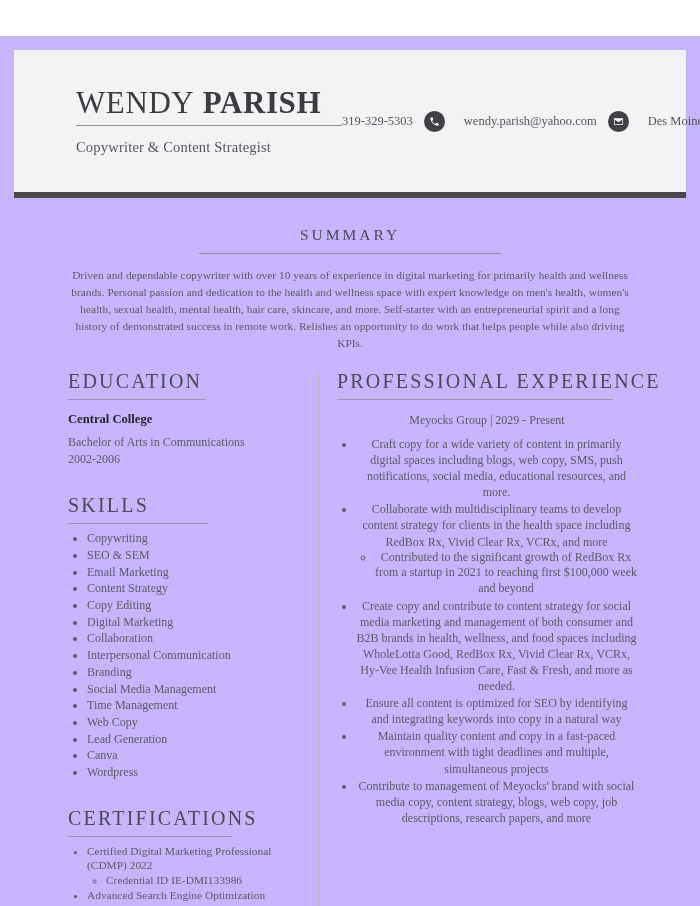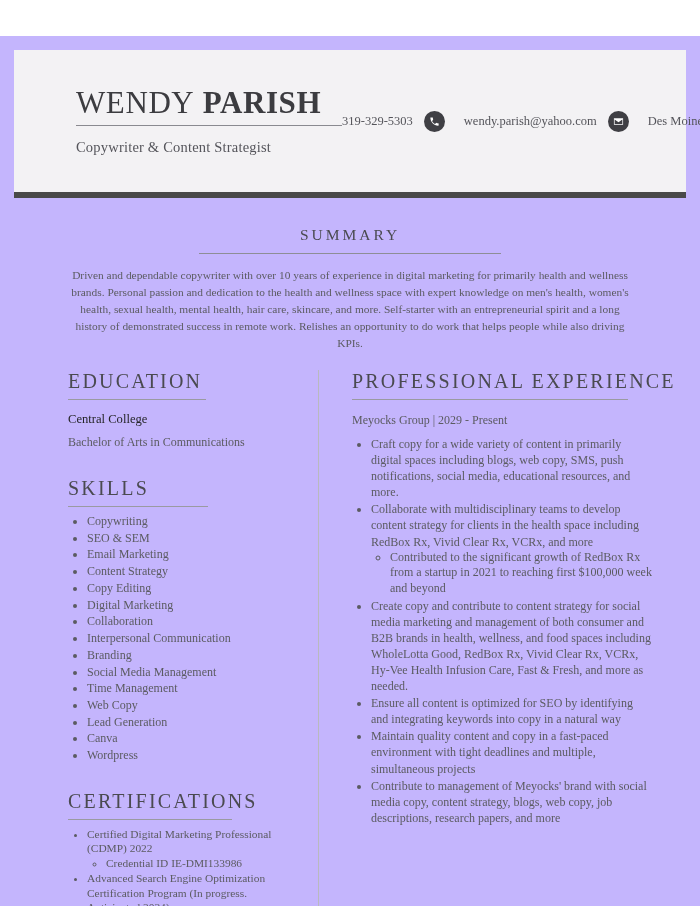--- a/index.html
+++ b/index.html
@@ -162,23 +162,24 @@
   }
 
   .col-left {
     position: absolute;
     left: 68px;
     top: 334px;
     width: 228px;
   }
   .col-right {
     position: absolute;
-    left: 352px;
+    left: 337px;
     top: 334px;
     width: 300px;
+    text-align: center;
   }
 
   .section-title {
     font-size: 20px;
     letter-spacing: 2.2px;
     color: #4a4a50;
     font-weight: 400;
     white-space: nowrap;
   }
   .section-underline {
@@ -187,21 +188,21 @@
     background: #9a9aa1;
   }
   .u-education { width: 138px; }
   .u-skills { width: 140px; }
   .u-certs { width: 164px; }
   .u-experience { width: 276px; }
 
   .block { margin-top: 12px; }
   .block-heading {
     font-size: 12.6px;
-    font-weight: normal;
+    font-weight: bold;
     color: #252528;
     margin-bottom: 7px;
   }
   .block-sub {
     font-size: 12px;
     color: #5b5b61;
     line-height: 1.42;
   }
 
   ul.list {
@@ -302,20 +303,21 @@
   <div class="divider"></div>
 
   <div class="col-left">
 
     <div class="section">
       <div class="section-title">EDUCATION</div>
       <div class="section-underline u-education"></div>
       <div class="block">
         <div class="block-heading">Central College</div>
         <div class="block-sub">Bachelor of Arts in Communications</div>
+        <div class="block-sub">2002-2006</div>
       </div>
     </div>
 
     <div class="section sec-skills">
       <div class="section-title">SKILLS</div>
       <div class="section-underline u-skills"></div>
       <ul class="list">
         <li>Copywriting</li>
         <li>SEO &amp; SEM</li>
         <li>Email Marketing</li>

